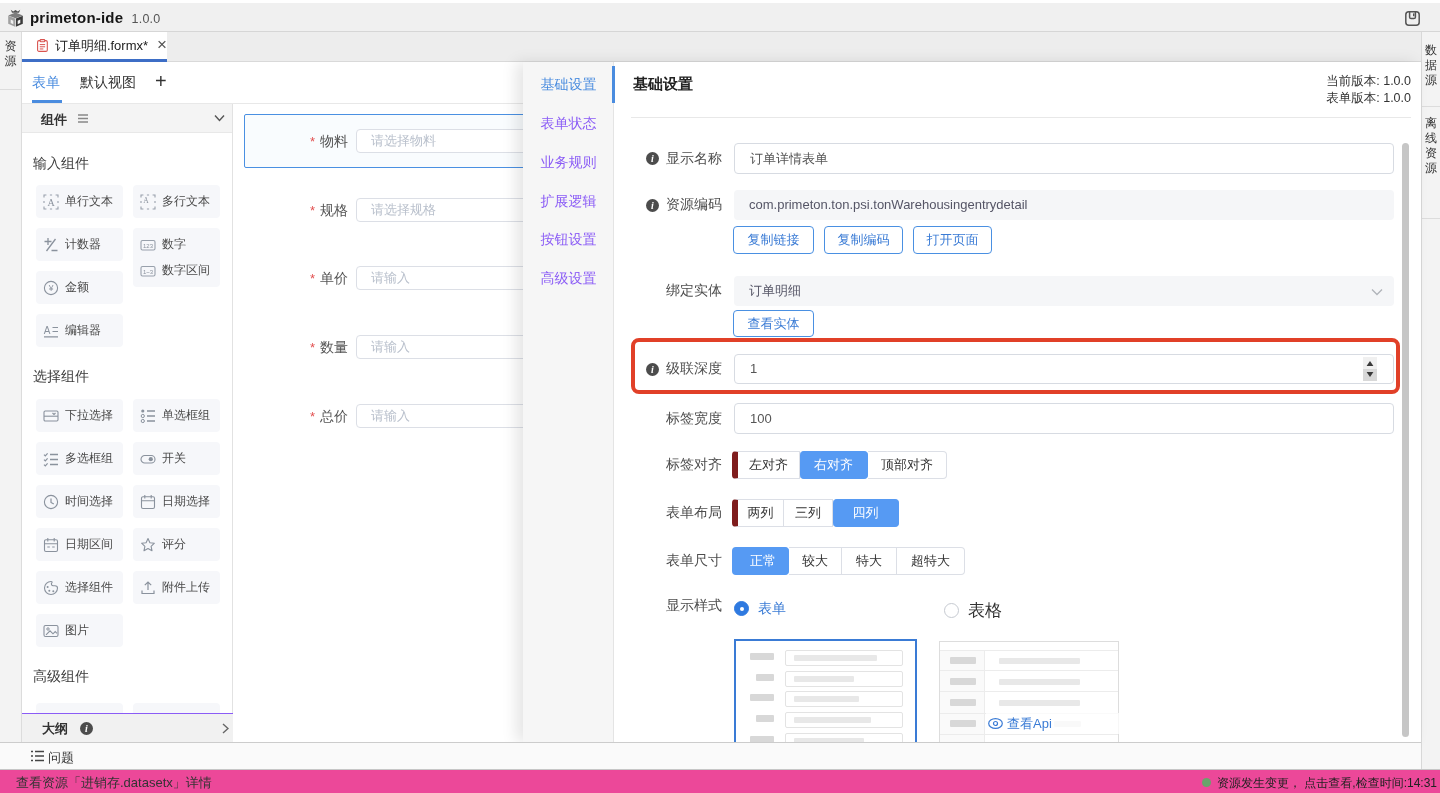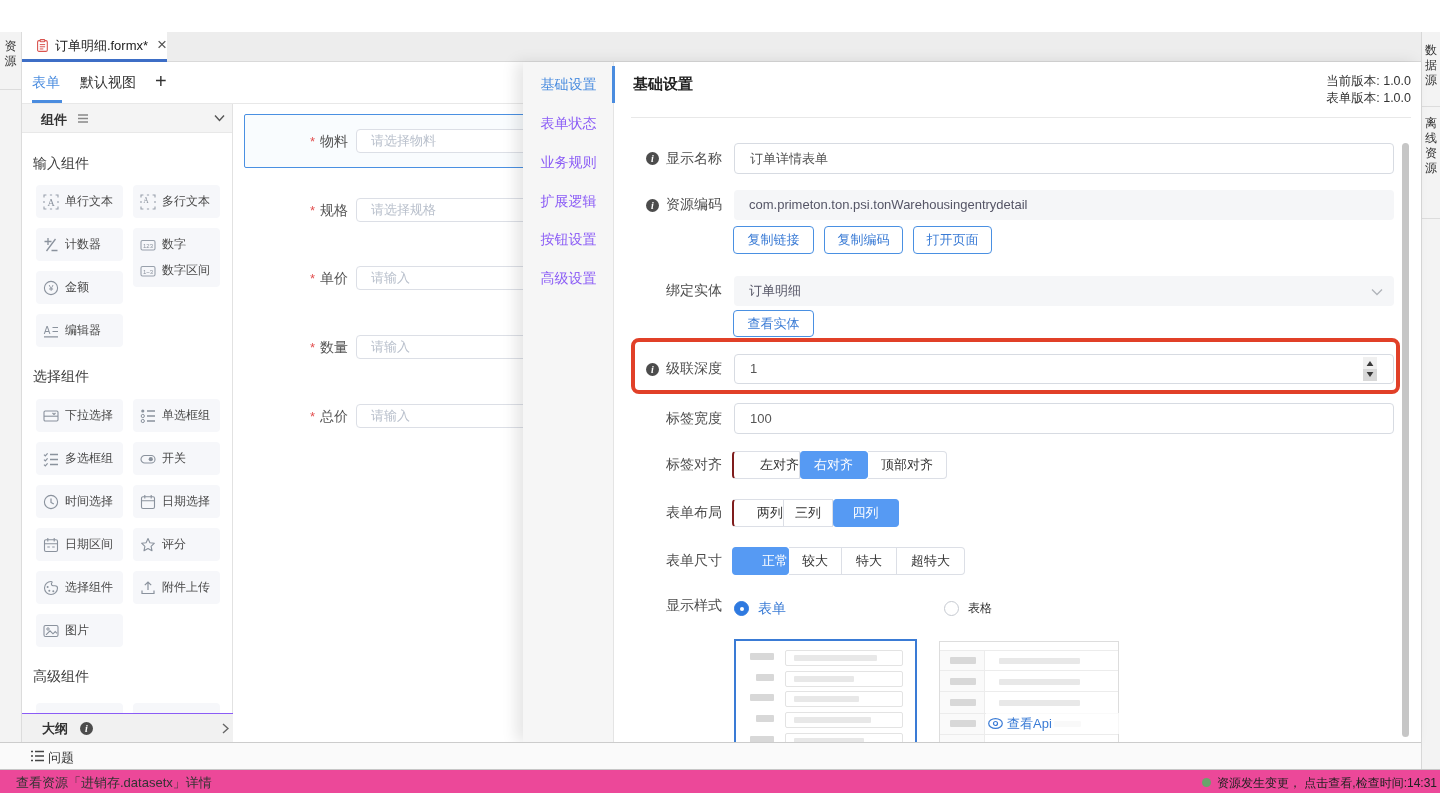--- a/index.html
+++ b/index.html
@@ -73,21 +73,21 @@
     background:#fff; font-size:13px; color:#555; line-height:29px; padding-left:15px; }
   .sgray { position:absolute; left:211px; width:660px; height:30px; background:#f5f6f8; border-radius:4px;
     font-size:13px; color:#556; line-height:30px; padding-left:15px; }
   .bluebtn { position:absolute; height:28px; border:1px solid #4a90e2; border-radius:4px; background:#fff;
     color:#3a7bd5; font-size:13px; text-align:center; line-height:26px; }
   .redbox { position:absolute; left:108px; top:276px; width:769px; height:56px; border:4px solid #e14028; border-radius:8px; }
 
   .segg { position:absolute; display:flex; }
   .seg { height:28px; border:1px solid #dcdfe6; border-left:none; font-size:13px; color:#333;
     text-align:center; line-height:26px; background:#fff; }
-  .seg:first-child { border-left:2px solid #7f1d1d; border-radius:4px 0 0 4px;text-align:right; }
+  .seg:first-child { border-left:6px solid #7f1d1d; border-radius:4px 0 0 4px; }
   .seg:last-child { border-radius:0 4px 4px 0; }
   .seg.on { background:#569af3; border-color:#569af3; color:#fff; border-radius:4px !important; }
 
   .radio { display:inline-block; width:15px; height:15px; border-radius:50%; border:1px solid #c6cad1; background:#fff; vertical-align:middle; }
   .radio.on { border:1px solid #2f7ae0; background:#2f7ae0; position:relative; }
   .radio.on:after { content:""; position:absolute; left:4.5px; top:4.5px; width:4px; height:4px; border-radius:50%; background:#fff; }
 
   .scrollthumb { position:absolute; left:879px; top:81px; width:7px; height:594px; background:#c6c6c6; border-radius:4px; }
 
   
@@ -102,20 +102,36 @@
   .problems .t { position:absolute; left:48px; top:6px; font-size:13px; color:#333; }
   .statusbar { left:0; top:769px; width:1440px; height:24px; background:#ec4899; border-top:1px solid #c6c6c6; }
   .statusbar .lt { position:absolute; left:16px; top:4px; font-size:13px; color:#333; }
   .statusbar .rt { position:absolute; right:3px; top:5px; font-size:12px; color:#222; }
   .gdot { display:inline-block; width:9px; height:9px; border-radius:50%; background:#69a36b; margin-right:6px; }
 </style>
 </head>
 <body>
 <div id="app">
 
+  <div class="abs appbar">
+    <svg class="abs" style="left:6px;top:9px" width="19" height="19" viewBox="0 0 19 19">
+      <path d="M4.8 0.8 L7.2 2.6 L9.5 0.9 L11.8 2.6 L14.2 0.8 L13 3.8 L6 3.8 Z" fill="#565656"></path>
+      <path d="M2.2 6.4 L9.5 3.6 L16.8 6.4 L9.5 9.2 Z" fill="#7d7d7d"></path>
+      <path d="M2.2 6.7 L9.1 9.4 L9.1 17.8 L2.2 14.7 Z" fill="#a0a0a0"></path>
+      <path d="M16.8 6.7 L9.9 9.4 L9.9 17.8 L16.8 14.7 Z" fill="#3a3a3a"></path>
+      <path d="M4.7 10.6 L7.3 11.7 L7.3 15.2 L4.7 14 Z" fill="#f0f0f0"></path>
+      <path d="M14.3 10.6 L11.7 11.7 L11.7 15.2 L14.3 14 Z" fill="#f0f0f0"></path>
+    </svg>
+    <div class="title">primeton-ide <span class="ver">1.0.0</span></div>
+    <svg class="abs" style="left:1405px;top:11px" width="15" height="15" viewBox="0 0 15 15">
+      <rect x="0.8" y="0.8" width="13.4" height="13.4" rx="3" fill="none" stroke="#555" stroke-width="1.5"></rect>
+      <path d="M4.6 0.8 L4.6 6.2 Q4.6 7.6 6.2 7.6 L8.8 7.6 Q10.4 7.6 10.4 6.2 L10.4 0.8" fill="none" stroke="#555" stroke-width="1.5"></path>
+      <rect x="8" y="2.4" width="1.4" height="2.8" fill="#555"></rect>
+    </svg>
+  </div>
 
   <div class="abs tabbar"></div>
   <div class="filetab">
     <svg width="11" height="13" viewBox="0 0 11 13">
       <rect x="0.6" y="1.6" width="9.8" height="10.8" rx="1.4" fill="none" stroke="#d9534f" stroke-width="1.1"></rect>
       <rect x="3.2" y="0.55" width="4.6" height="2.2" rx="0.7" fill="#fff" stroke="#d9534f" stroke-width="1.1"></rect>
       <path d="M2.8 5.6 h5.4 M2.8 7.8 h5.4 M2.8 10 h3.6" stroke="#d9534f" stroke-width="1"></path>
     </svg>
     <span class="tname">订单明细.formx*</span>
     <span class="tclose">×</span>
@@ -380,21 +396,21 @@
     <div class="srow-label" style="left:94px;top:485px;height:28px">表单尺寸</div>
     <div class="segg" style="left:209px;top:485px">
         <div class="seg on" style="width:57px">正常</div>
         <div class="seg" style="width:53px">较大</div>
         <div class="seg" style="width:55px">特大</div>
         <div class="seg" style="width:68px">超特大</div>
       </div>
 
     <div class="srow-label" style="left:94px;top:530px;height:28px">显示样式</div>
     <div class="abs" style="left:211px;top:537px"><span class="radio on"></span><span style="font-size:14px;color:#3a7bd5;margin-left:9px;vertical-align:middle">表单</span></div>
-    <div class="abs" style="left:421px;top:537px"><span class="radio"></span><span style="font-size:12px;color:#333;margin-left:9px;vertical-align:middle">表格</span></div>
+    <div class="abs" style="left:421px;top:537px"><span class="radio"></span><span style="font-size:17px;color:#333;margin-left:9px;vertical-align:middle">表格</span></div>
 
     <div class="pcard1">
       <div class="gbar" style="left:14px;top:12px;width:24px"></div>
         <div class="pibox" style="left:49px;top:9px;width:118px"></div>
         <div class="lbar" style="left:58px;top:14px;width:83px"></div>
       <div class="gbar" style="left:20px;top:33px;width:18px"></div>
         <div class="pibox" style="left:49px;top:30px;width:118px"></div>
         <div class="lbar" style="left:58px;top:35px;width:60px"></div>
       <div class="gbar" style="left:14px;top:53px;width:24px"></div>
         <div class="pibox" style="left:49px;top:50px;width:118px"></div>

